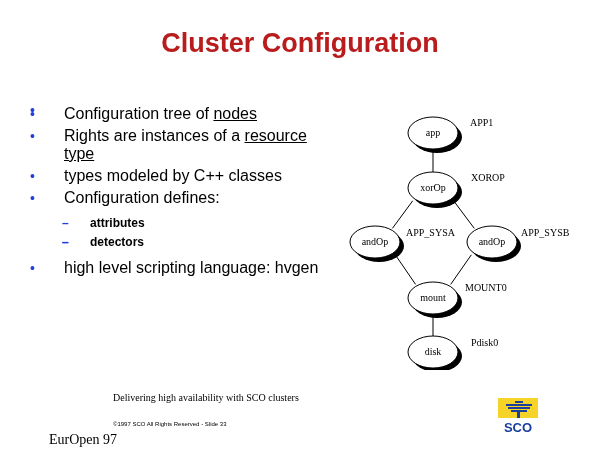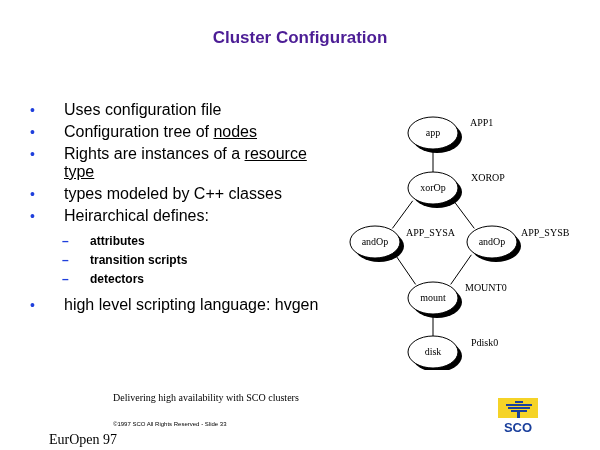--- a/index.html
+++ b/index.html
@@ -1,44 +1,44 @@
 <!DOCTYPE html>
 <html><head>
 <meta charset="utf-8">
 <style>
   html, body { margin:0; padding:0; background:#ffffff; }
   body { width:600px; height:450px; position:relative; overflow:hidden; font-family:"Liberation Sans", sans-serif; }
-  .title { position:absolute; left:0; top:28px; width:600px; text-align:center; color:#4c1d95; font-weight:bold; font-size:17px; font-family:"Liberation Sans", sans-serif; }
+  .title { position:absolute; left:0; top:28px; width:600px; text-align:center; color:#b91c1c; font-weight:bold; font-size:27px; font-family:"Liberation Sans", sans-serif; }
   .bullets { position:absolute; left:30px; top:101px; width:290px; }
   .bullet { position:relative; padding-left:34px; font-size:16px; line-height:18px; color:#000; margin-bottom:4px; font-family:"Liberation Sans", sans-serif; }
   .bullet .dot { position:absolute; left:0; top:0; color:#1f3fdc; font-size:14px; }
   .sub { position:relative; padding-left:60px; font-size:12px; line-height:15px; color:#000; margin-bottom:4px; font-weight:bold; }
   .sub .dash { position:absolute; left:32px; top:0; color:#1f3fdc; }
   .u { text-decoration:underline;text-align:right; }
   .subs { margin-top:9px; margin-bottom:9px; }
   svg.diagram { position:absolute; left:340px; top:100px; }
   .footer-event { position:absolute; left:49px; top:432px; font-family:"Liberation Serif", serif; font-size:14px; color:#000; }
   .footer-tag { position:absolute; left:113px; top:392px; font-family:"Liberation Serif", serif; font-size:10px; color:#000; }
   .footer-copy { position:absolute; left:113px; top:421px; font-family:"Liberation Sans", sans-serif; font-size:6px; color:#000; }
   .logo { position:absolute; left:496px; top:398px; width:44px; height:36px; }
 </style>
 </head>
 <body>
 
 <div class="title">Cluster Configuration</div>
 
 <div class="bullets">
-  <div class="bullet"><span class="dot">•</span><span>Uses configuration file</span></div>
+  <div class="bullet"><span class="dot">•</span></div>
   <div class="bullet"><span class="dot">•</span><span>Configuration tree of </span><span class="u">nodes</span></div>
   <div class="bullet"><span class="dot">•</span><span>Rights are instances of a </span><span class="u">resource type</span></div>
   <div class="bullet"><span class="dot">•</span><span>types modeled by C++ classes</span></div>
-  <div class="bullet"><span class="dot">•</span><span>Heirarchical defines:</span></div>
+  <div class="bullet"><span class="dot">•</span><span>Configuration defines:</span></div>
   <div class="subs">
     <div class="sub"><span class="dash">–</span><span>attributes</span></div>
-    <div class="sub"><span class="dash">–</span><span>transition scripts</span></div>
+    <div class="sub"><span class="dash">–</span></div>
     <div class="sub"><span class="dash">–</span><span>detectors</span></div>
   </div>
   <div class="bullet"><span class="dot">•</span><span>high level scripting language: hvgen</span></div>
 </div>
 
 <svg class="diagram" width="240" height="270" viewBox="0 0 240 270">
   <g id="edges">
       <line x1="93" y1="49" x2="93" y2="72" stroke="#000" stroke-width="1"></line>
       <line x1="72.7" y1="100.8" x2="52.4" y2="128.4" stroke="#000" stroke-width="1"></line>
       <line x1="113.65" y1="100.8" x2="134.3" y2="128.4" stroke="#000" stroke-width="1"></line>

